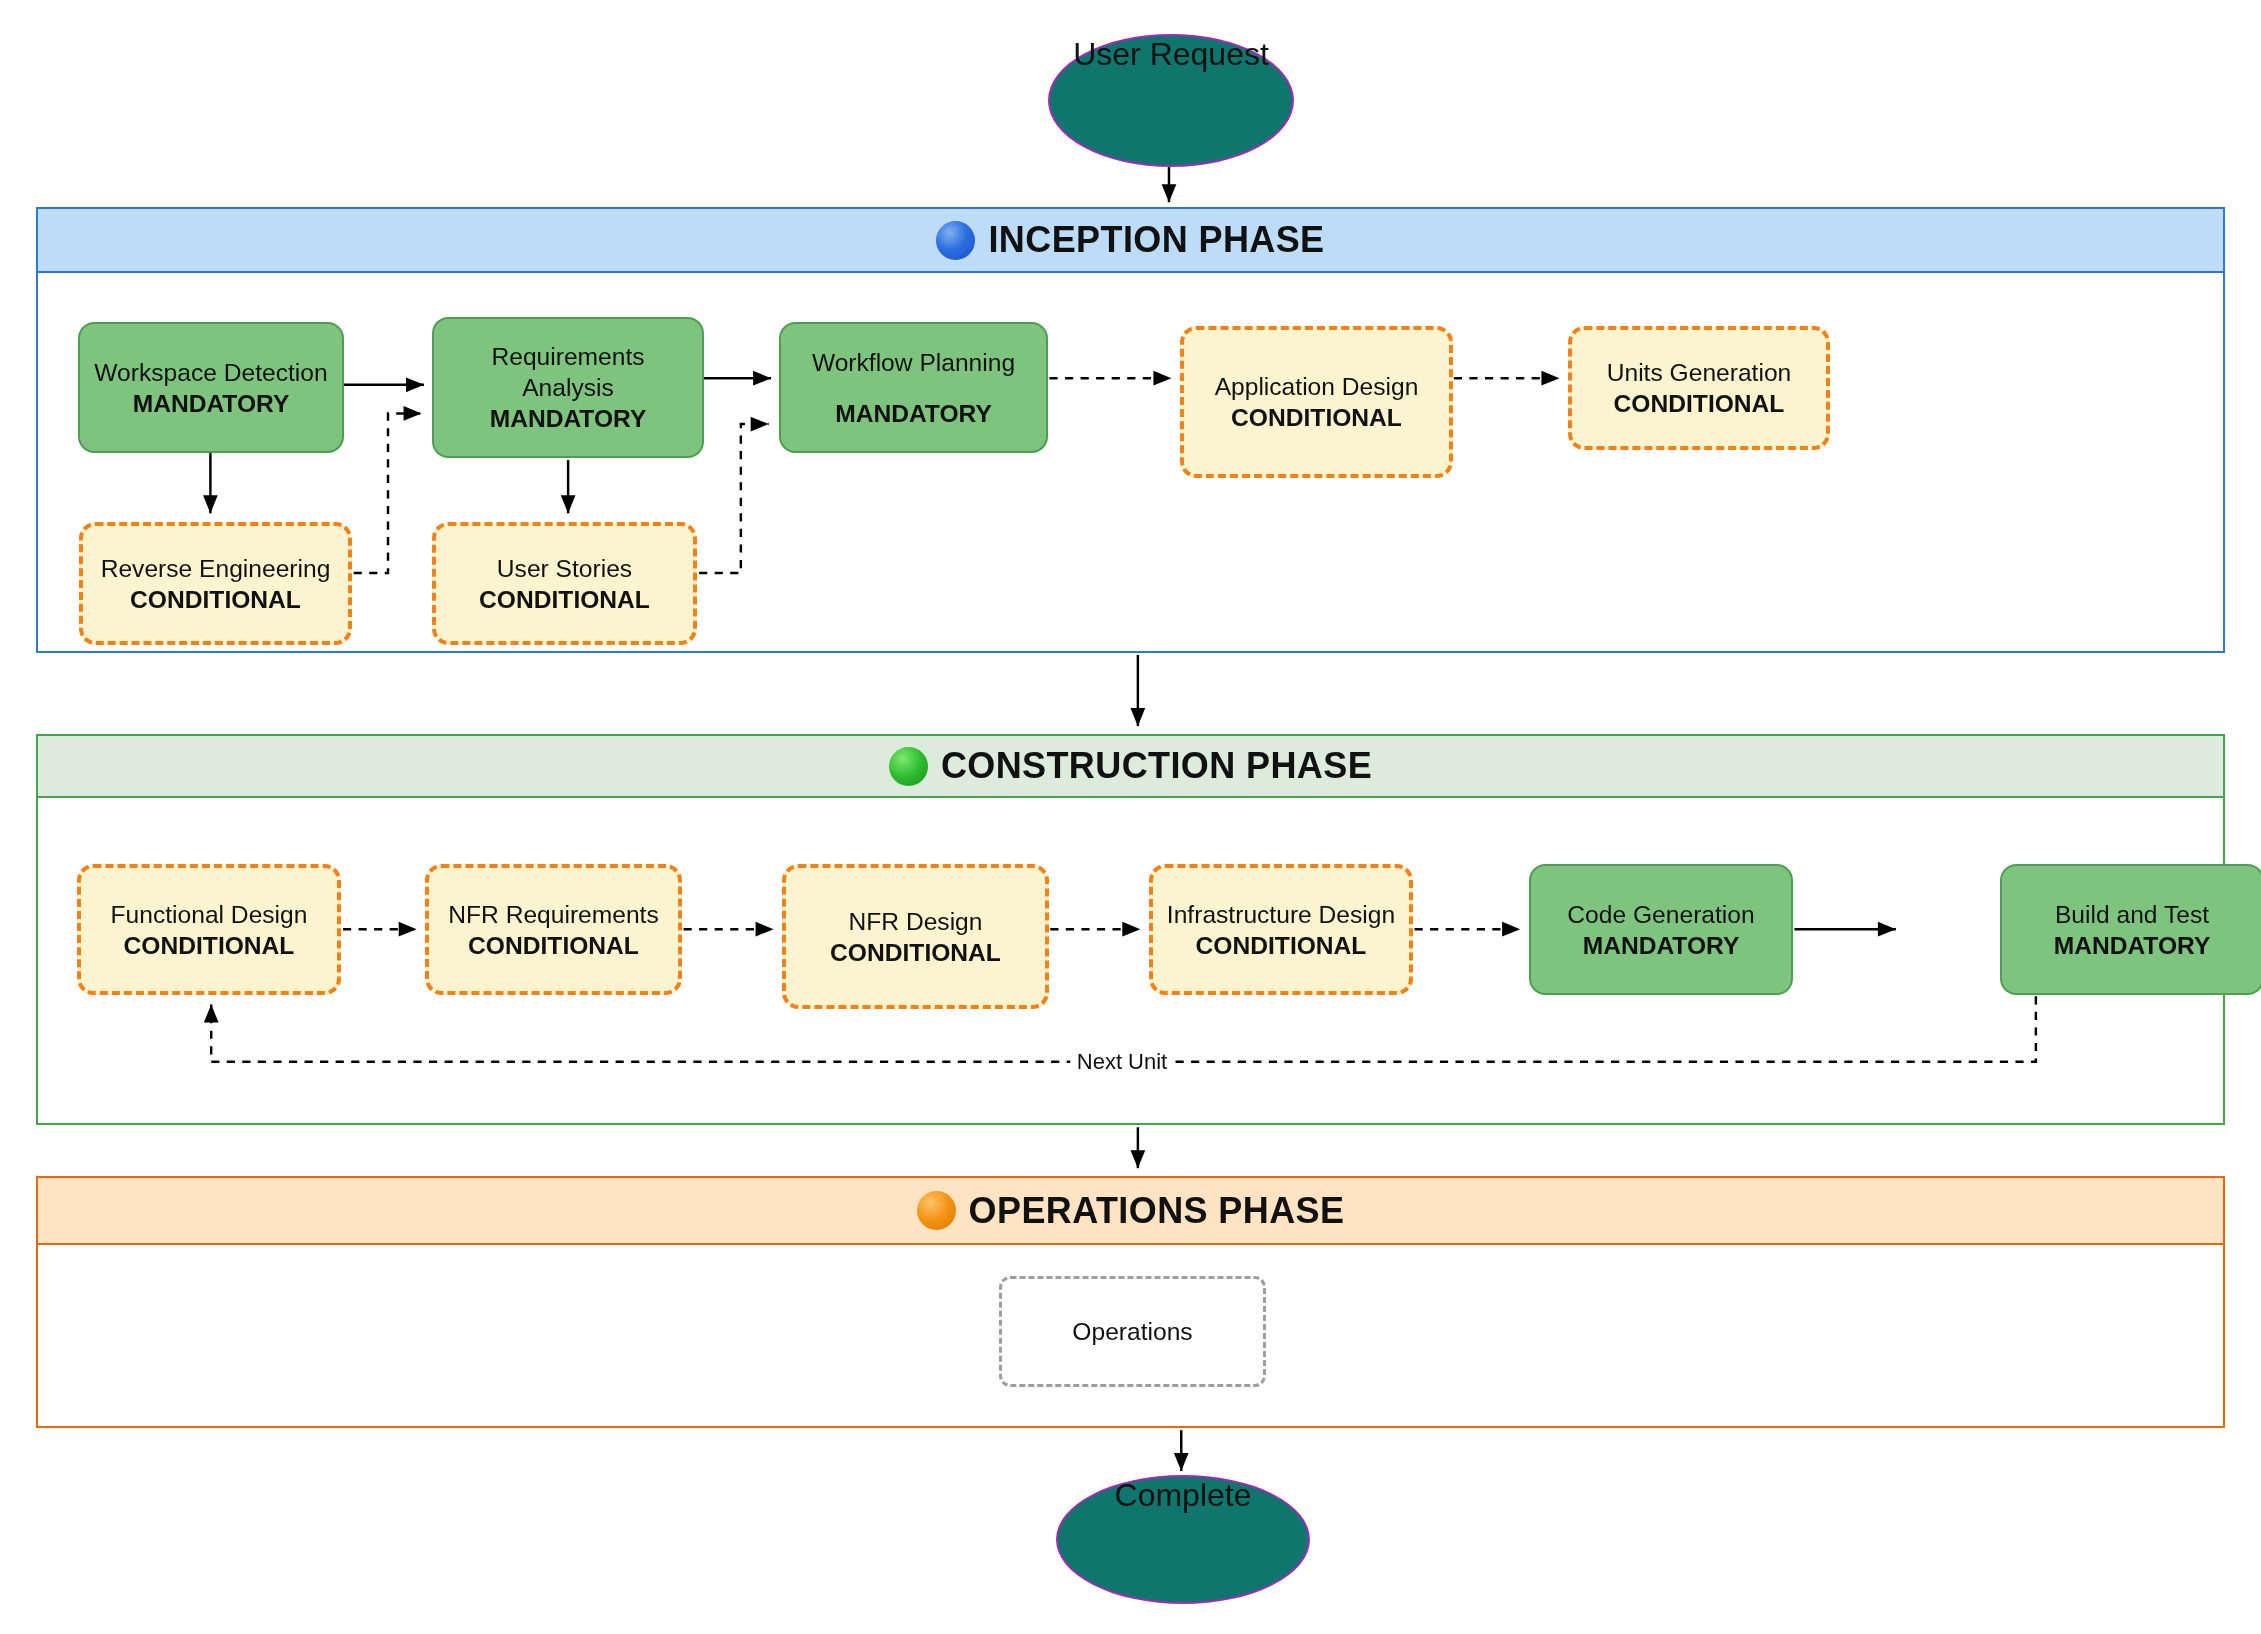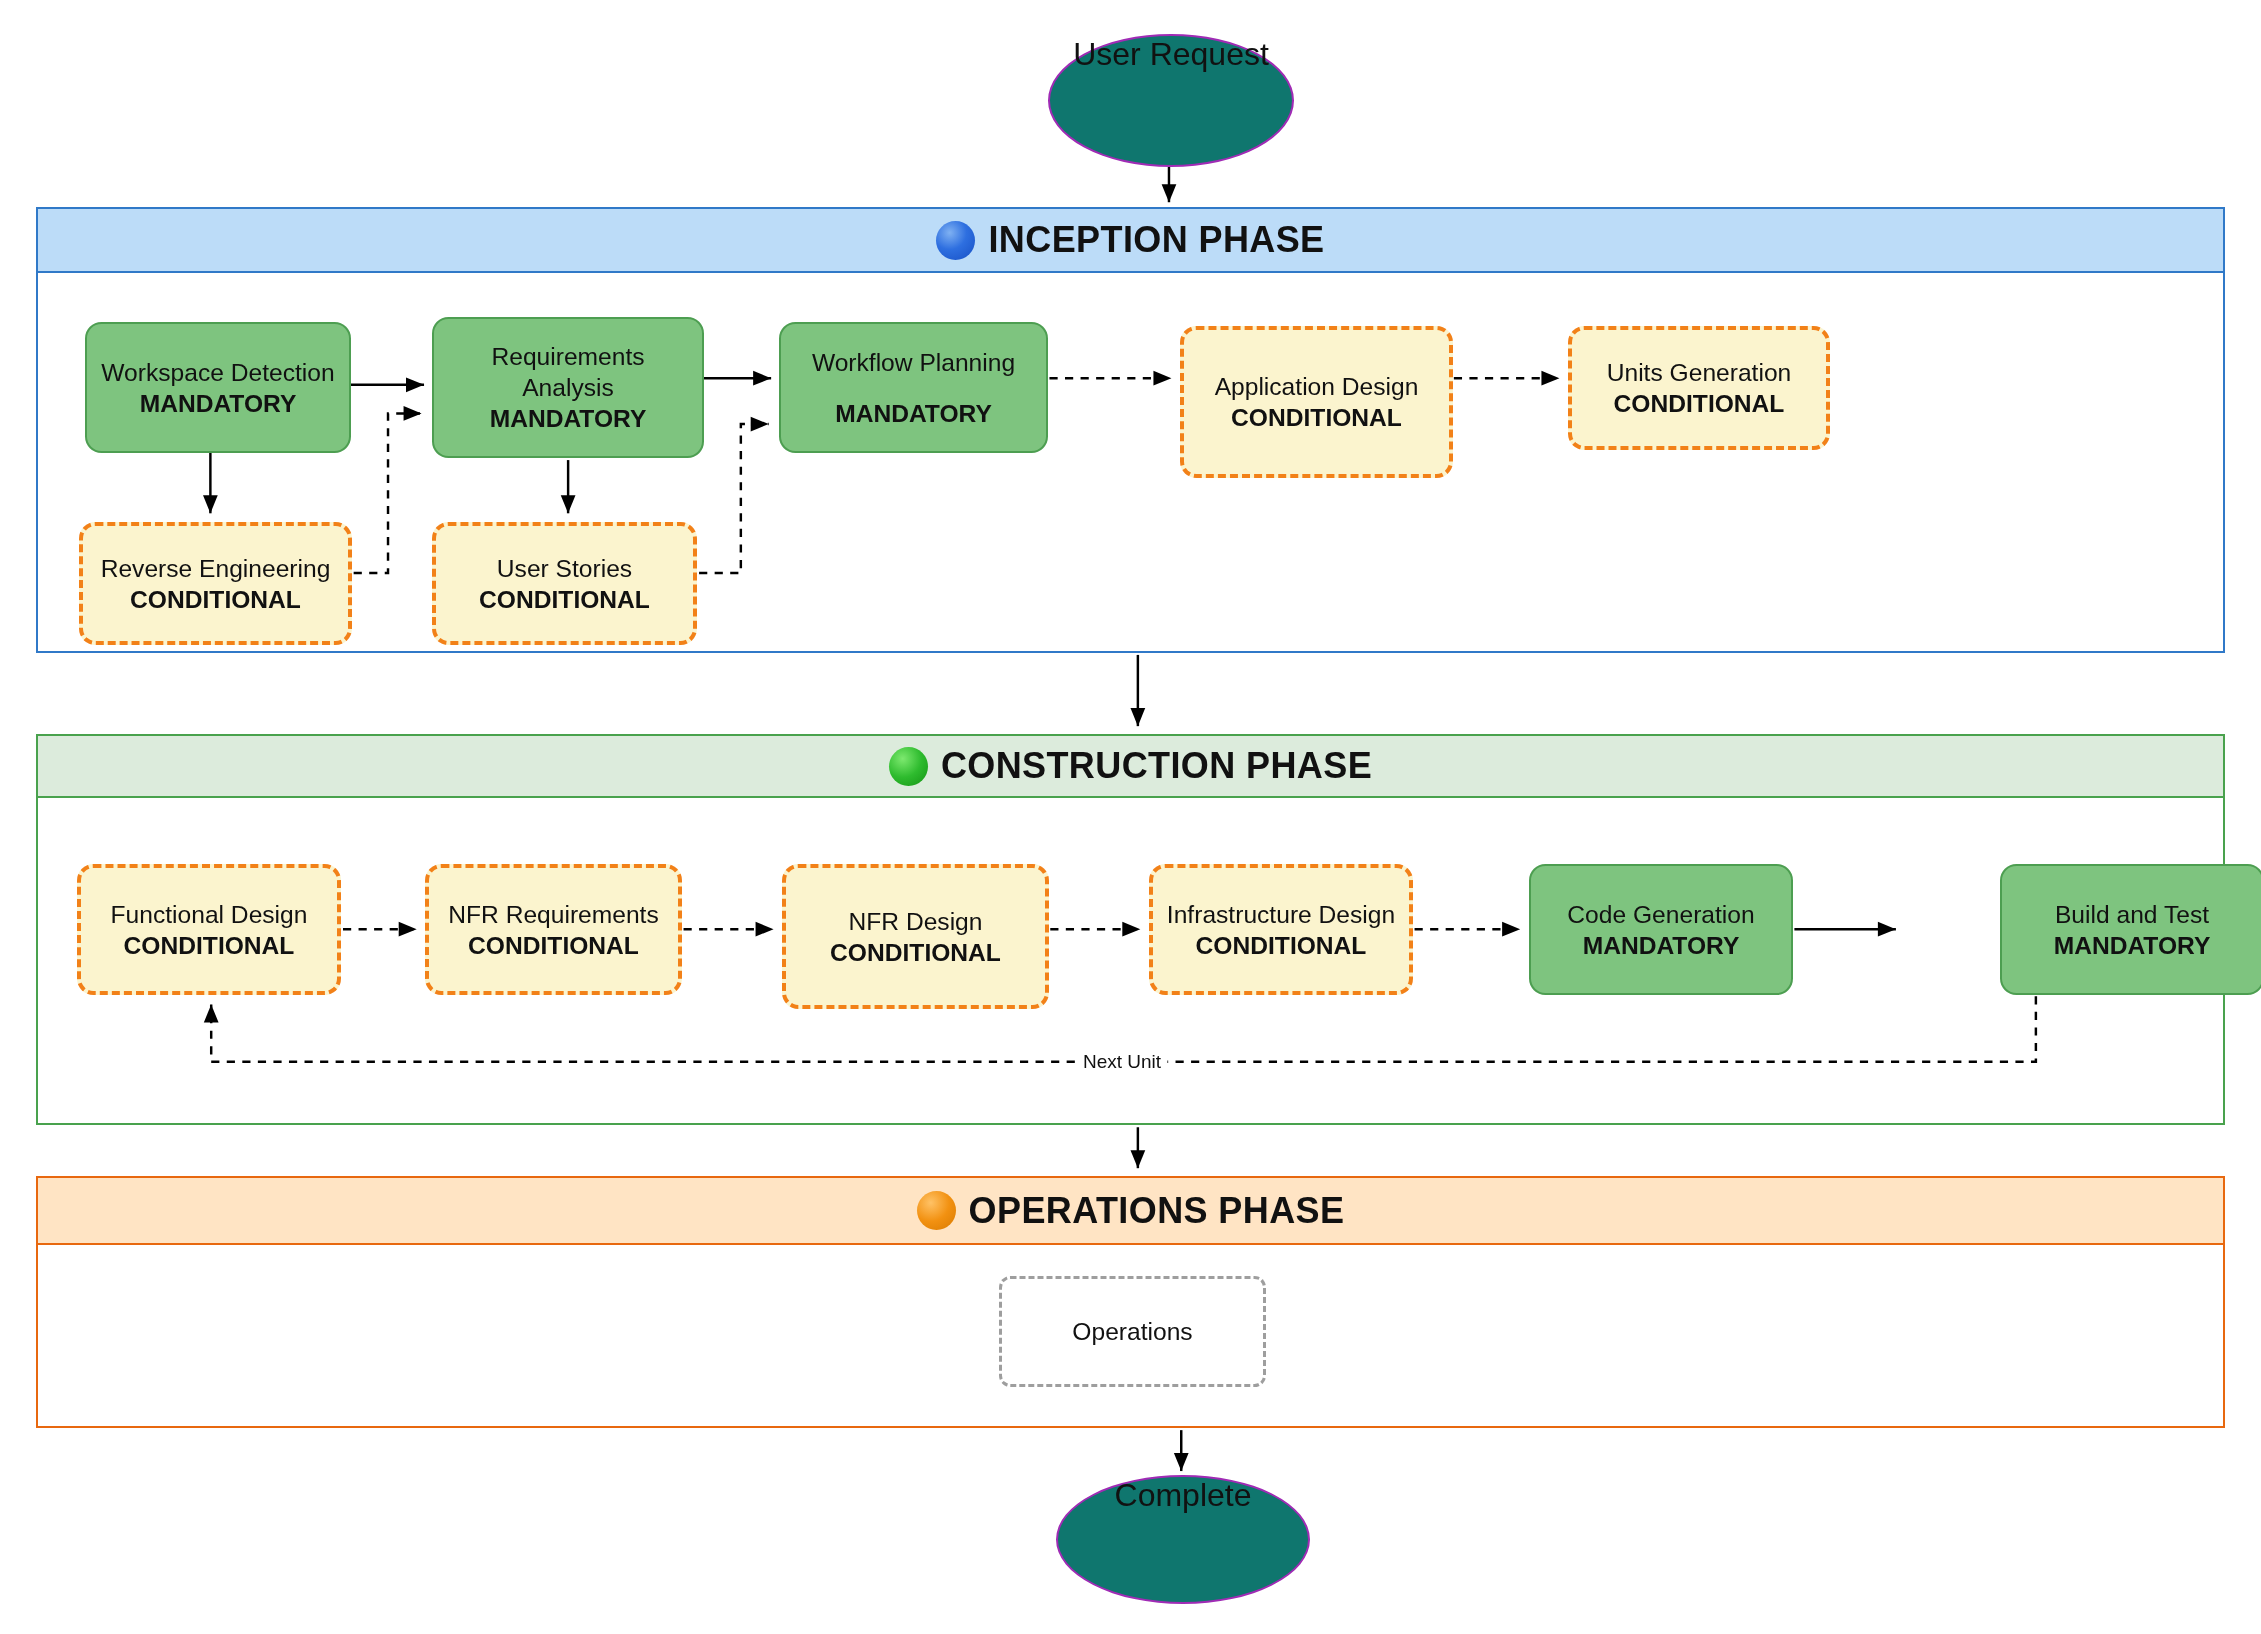--- a/index.html
+++ b/index.html
@@ -39,21 +39,21 @@
   .ellipse{
     position:absolute;border-radius:50%;background:#0f766e;border:2.5px solid #A02BB5;
     display:flex;align-items:flex-start;justify-content:center;font-size:32px;box-sizing:border-box;
   }
   
   svg.wires{position:absolute;left:0;top:0;pointer-events:none;}
   .wire{stroke:#000;stroke-width:3;fill:none;}
   .wire.dashed{stroke-dasharray:10 9;}
   .loop-label{
     position:absolute;left:1122px;top:1062px;transform:translate(-50%,-50%);
-    background:#ffffff;padding:0 6.5px;font-size:19px;white-space:nowrap;
+    background:#ffffff;padding:0 6.5px;font-size:22px;white-space:nowrap;
   }
 </style>
 </head>
 <body>
 
 <div class="canvas">
 
   <div class="phase inception">
     <div class="phase-header">
       <span class="dot dot-blue"></span>
@@ -101,21 +101,21 @@
     <path class="wire" d="M1443,1747 L1443,1797" marker-end="url(#arrow)"></path>
   </svg>
 
   <div class="ellipse" style="left:1048px;top:34px;width:246px;height:133px;">
     <span>User Request</span>
   </div>
   <div class="ellipse" style="left:1056px;top:1475px;width:254px;height:129px;">
     <span>Complete</span>
   </div>
 
-  <div class="node green" style="left:78px;top:322px;width:266px;height:131px;margin-left:7px;">
+  <div class="node green" style="left:78px;top:322px;width:266px;height:131px;">
     <div class="nl">Workspace Detection</div>
     <div class="nb">MANDATORY</div>
   </div>
   <div class="node green" style="left:432px;top:317px;width:272px;height:141px;">
     <div class="nl">Requirements Analysis</div>
     <div class="nb">MANDATORY</div>
   </div>
   <div class="node green" style="left:779px;top:322px;width:269px;height:131px;gap:20px;">
     <div class="nl">Workflow Planning</div>
     <div class="nb">MANDATORY</div>

